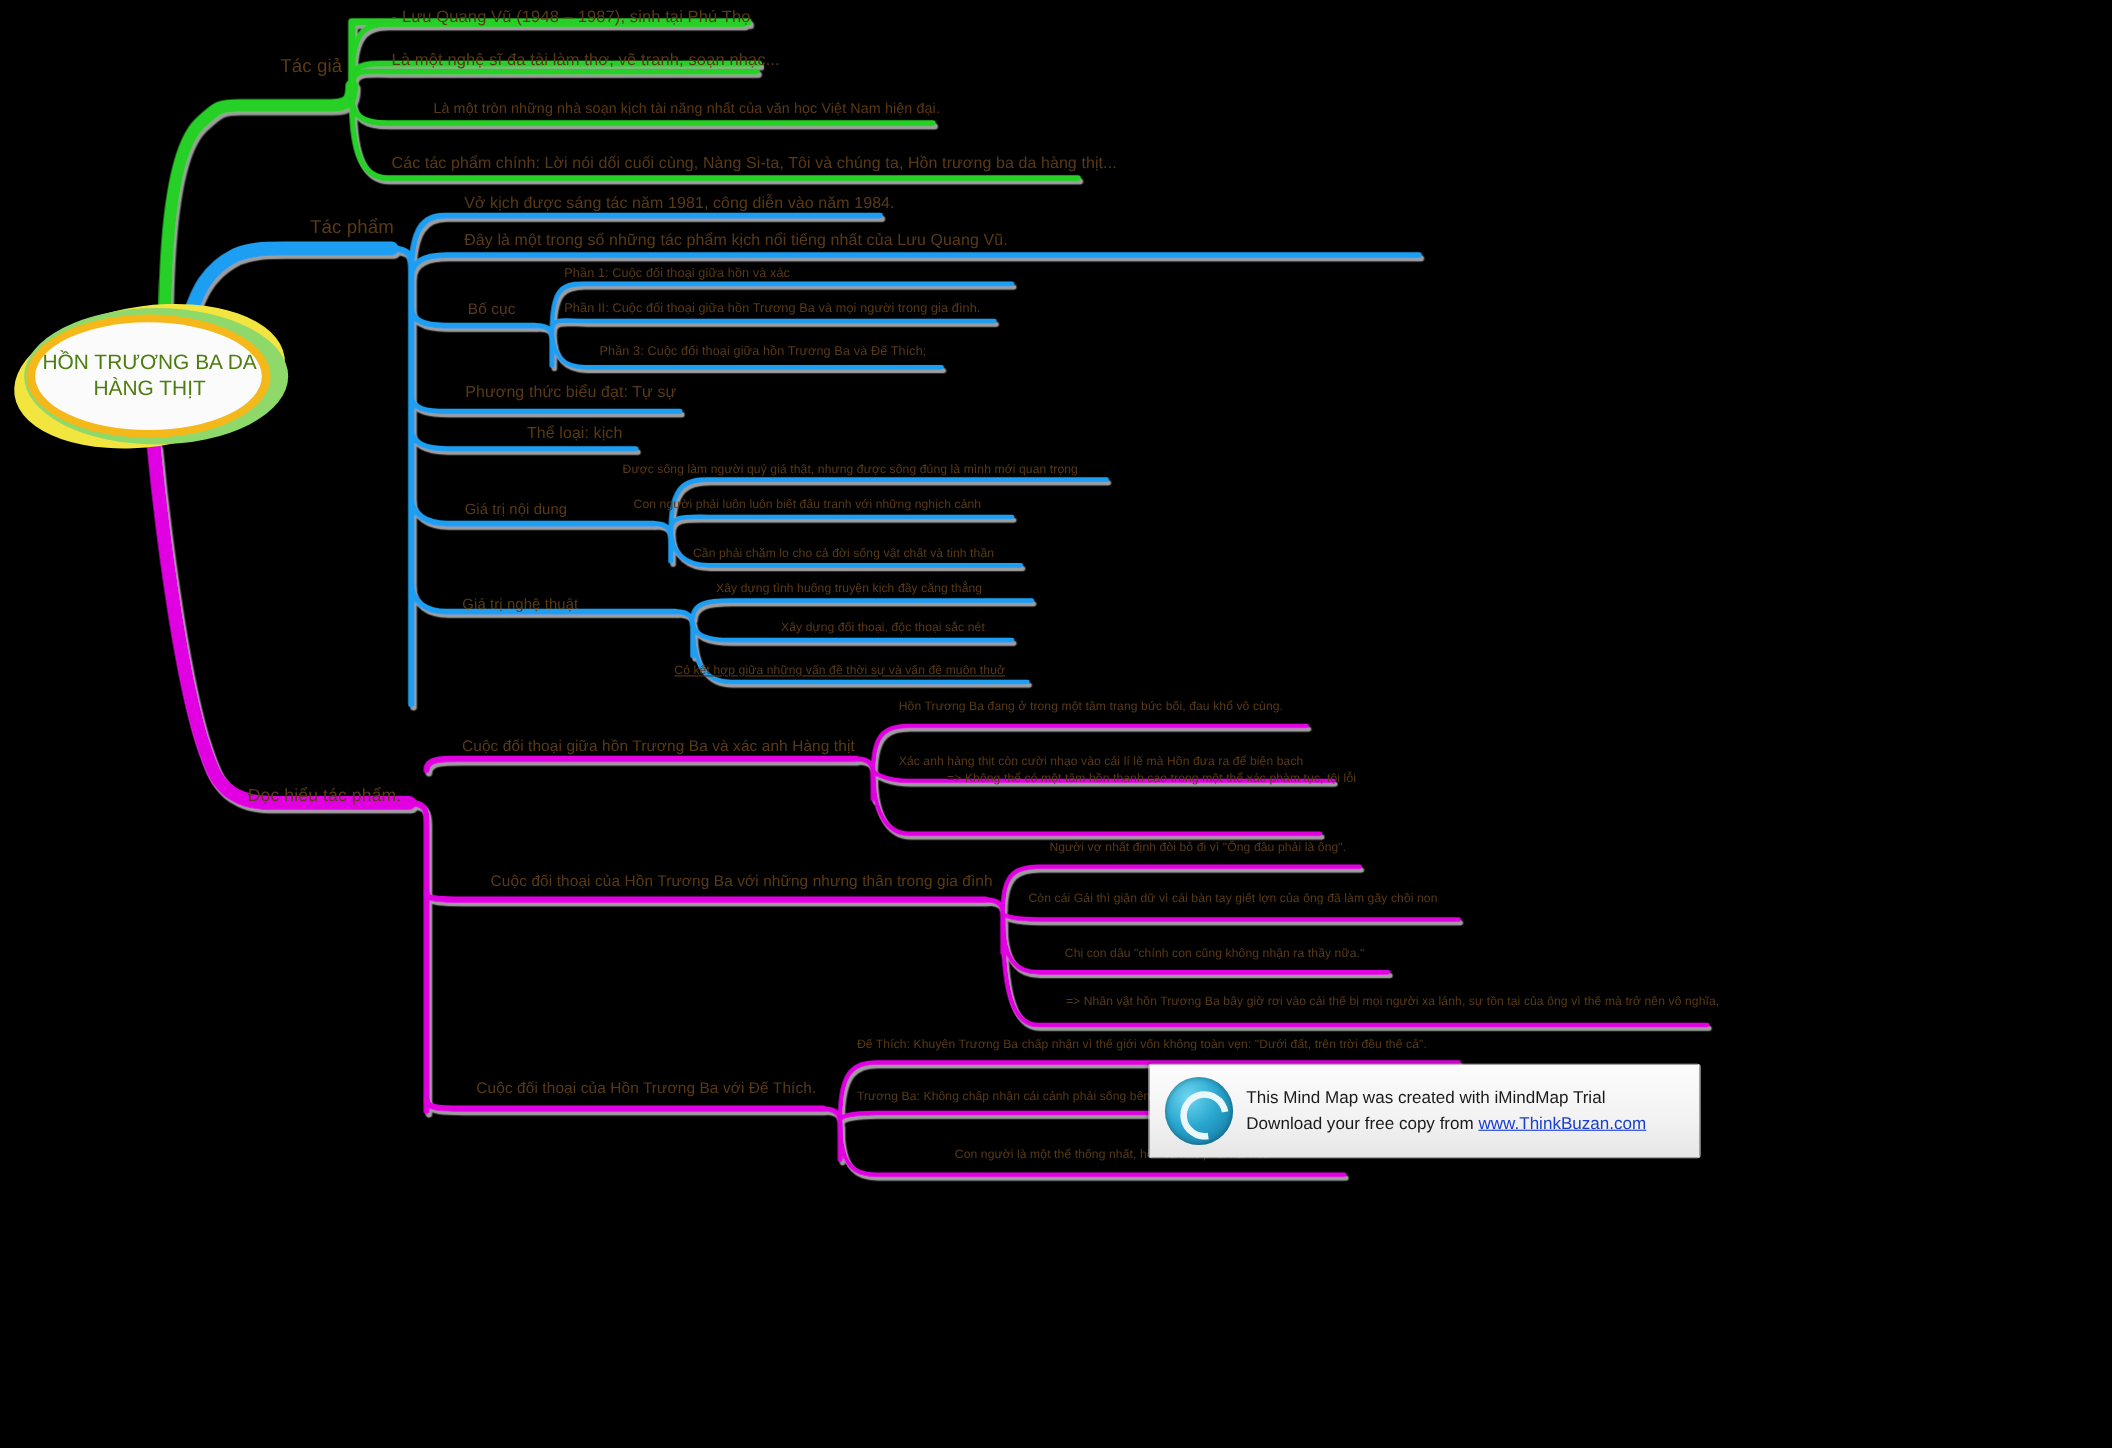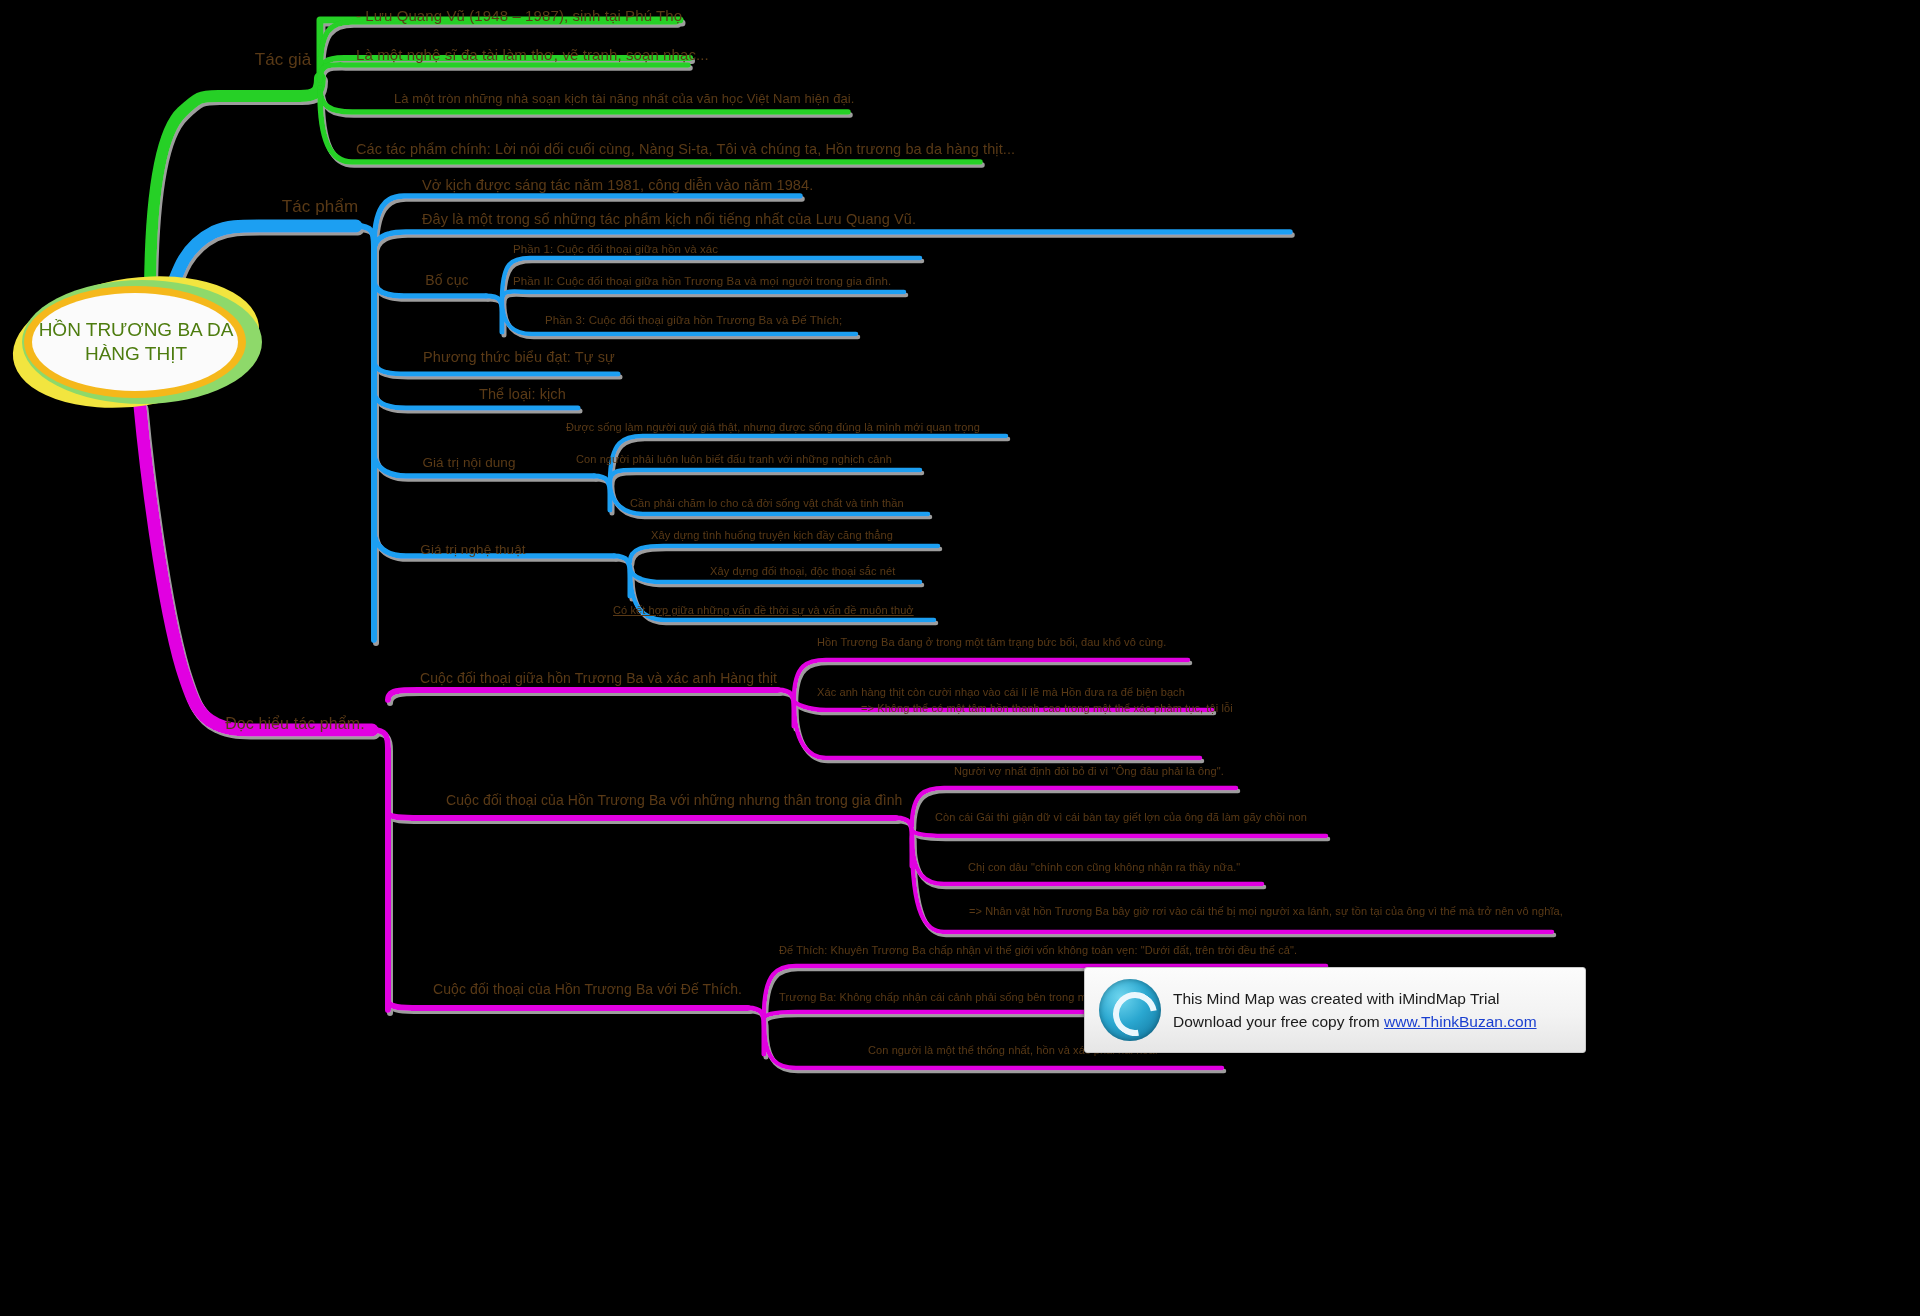--- a/index.html
+++ b/index.html
@@ -21,21 +21,21 @@
   #central .r3{background:#f5b81b;left:12px;top:8px;right:14px;bottom:8px;}
   #central .r4{background:#fbfbfb;left:20px;top:15px;right:22px;bottom:15px;}
   #central .ctext{position:absolute;left:0;right:0;top:50%;
       transform:translateY(-50%);text-align:center;color:#4d7c0f;
       font-size:19px;line-height:1.25;z-index:5;font-weight:400;}
 
   
   #watermark{position:absolute;left:1044px;top:967px;width:500px;height:84px;
      background:linear-gradient(180deg,#fcfcfc 0%,#f3f3f3 55%,#e6e6e6 100%);
      border:1px solid #c9c9c9;border-radius:3px;
-     box-shadow:0 1px 4px rgba(0,0,0,.45);display:flex;align-items:center;margin-left:40px;}
+     box-shadow:0 1px 4px rgba(0,0,0,.45);display:flex;align-items:center;}
   #watermark .logo{width:62px;height:62px;margin:0 12px 0 14px;flex:0 0 auto;
      border-radius:50%;background:radial-gradient(circle at 35% 30%,#6fd6ef 0%,#2aa7d0 45%,#0f6f97 100%);
      position:relative;box-shadow:inset 0 0 6px rgba(0,0,0,.35);}
   #watermark .logo:after{content:"";position:absolute;left:14px;top:13px;
      width:32px;height:32px;border:6px solid #eaf7fd;border-radius:50%;
      border-right-color:transparent;transform:rotate(35deg);}
   #watermark .wtext{font-size:15.5px;color:#1b1b1b;line-height:1.5;}
   #watermark .wtext a{color:#1a3fd0;text-decoration:underline;}
 </style>
 </head>

